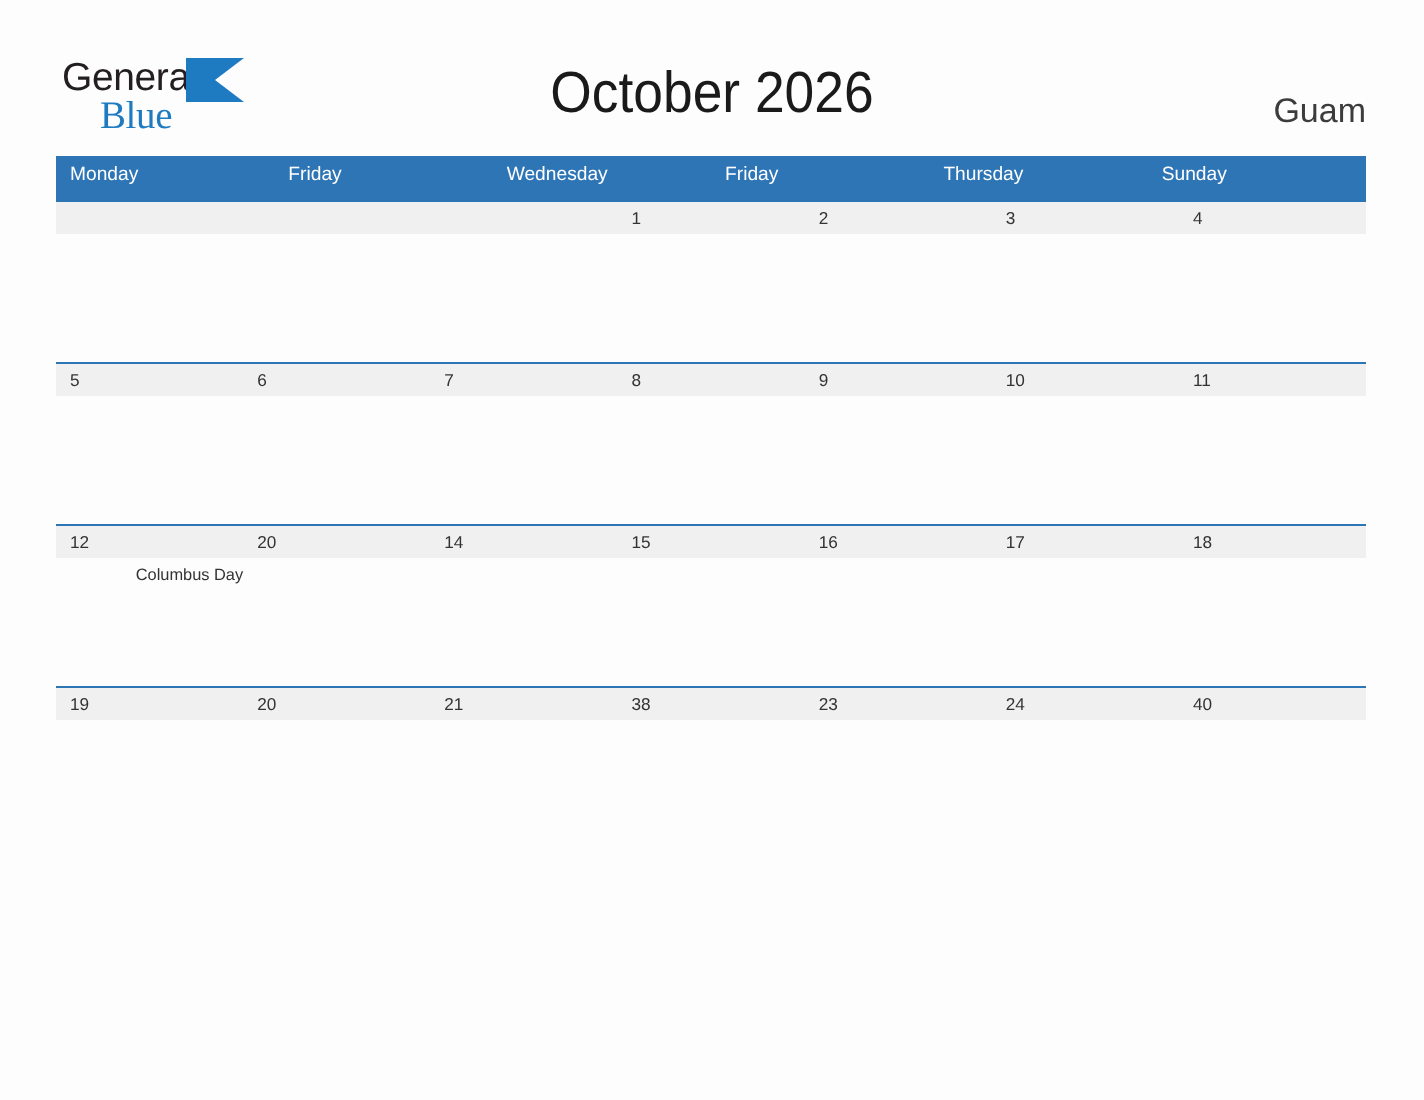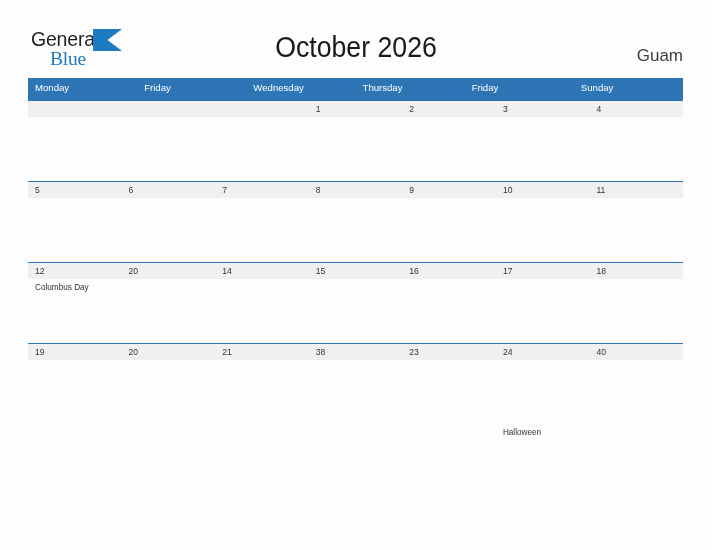--- a/index.html
+++ b/index.html
@@ -133,20 +133,21 @@
     line-height: 16px;
     padding-left: 7px;
     box-sizing: border-box;
     white-space: nowrap;
     overflow: hidden;
   }
   .event-strip {
     display: flex;
     background: #FDFDFD;
     height: 64px;
+    text-align: right;
   }
   .event-cell {
     flex: 1 1 0;
     padding-left: 7px;
     padding-top: 3px;
     box-sizing: border-box;
     overflow: hidden;
   }
   .event-text {
     font-size: 8.2px;
@@ -179,22 +180,22 @@
     <div class="cal-location">Guam</div>
 
   </div>
 
   <div class="calendar">
 
     <div class="weekday-row">
       <div class="weekday-cell">Monday</div>
       <div class="weekday-cell">Friday</div>
       <div class="weekday-cell">Wednesday</div>
+      <div class="weekday-cell">Friday</div>
       <div class="weekday-cell">Thursday</div>
-      <div class="weekday-cell">Friday</div>
       <div class="weekday-cell">Sunday</div>
     </div>
 
     <div class="week">
       <div class="date-strip">
         <div class="date-cell"></div>
         <div class="date-cell"></div>
         <div class="date-cell"></div>
         <div class="date-cell">1</div>
         <div class="date-cell">2</div>
@@ -277,22 +278,19 @@
       </div>
     </div>
 
     <div class="week">
       <div class="event-strip">
         <div class="event-cell"></div>
         <div class="event-cell"></div>
         <div class="event-cell"></div>
         <div class="event-cell"></div>
         <div class="event-cell"></div>
-        <div class="event-cell">
-            <div class="event-text">Halloween</div>
-          </div>
         <div class="event-cell"></div>
       </div>
     </div>
 
   </div>
 
 </div>
 
 </body></html>

